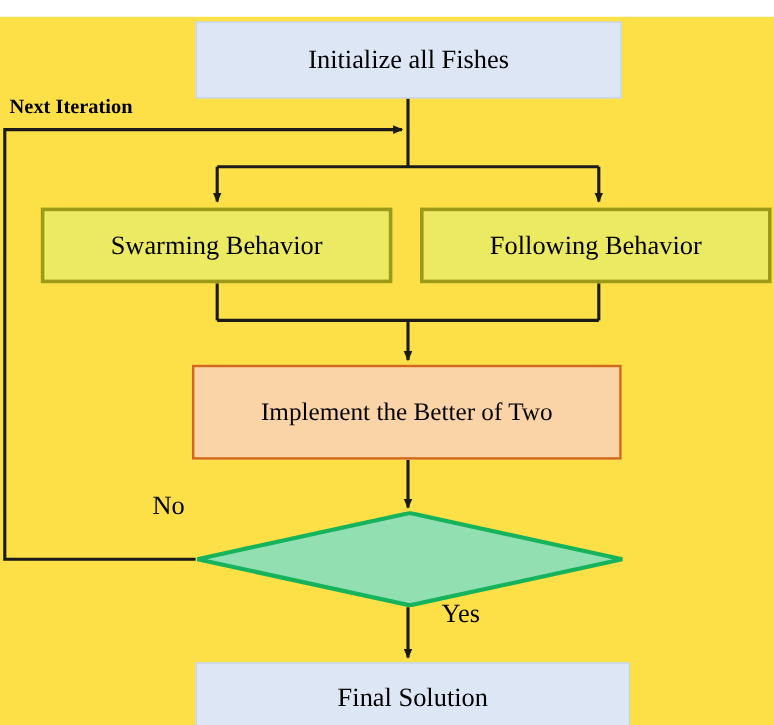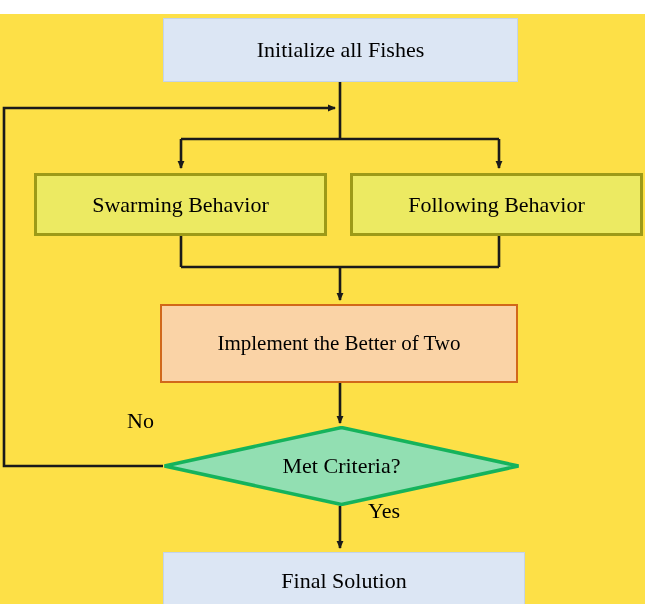--- a/index.html
+++ b/index.html
@@ -111,38 +111,38 @@
       <path d="M 340 492 L 340 534" marker-end="url(#arrowhead)"></path>
 
       <path d="M 163 452 L 4 452 L 4 94 L 335 94" marker-end="url(#arrowhead)"></path>
     </g>
   </svg>
 
   <div class="node rect box-blue" style="left:163px; top:4px; width:355px; height:64px; font-size:22px;">
     <span>Initialize all Fishes</span>
   </div>
 
+  <div class="label label-bold" style="left:8px; top:65px; font-size:17px;">Next Iteration</div>
 
   <div class="node rect box-yellow" style="left:34px; top:159px; width:293px; height:63px; font-size:22px;">
     <span>Swarming Behavior</span>
   </div>
 
   <div class="node rect box-yellow" style="left:350px; top:159px; width:293px; height:63px; font-size:22px;">
     <span>Following Behavior</span>
   </div>
 
   <div class="node rect box-orange" style="left:160px; top:290px; width:358px; height:79px; font-size:21px; flex-direction:row;">
     <span>Implement the Better of Two</span>
   </div>
 
   <div class="diamond-wrap" style="left:163px; top:412px; width:357px; height:80px;">
     <svg class="diamond-svg" viewBox="0 0 357 80" width="357" height="80" xmlns="http://www.w3.org/2000/svg">
       <polygon points="178.5,1.5 355.5,40 178.5,78.5 1.5,40" fill="#92dfb2" stroke="#15b35c" stroke-width="3.5" stroke-linejoin="miter"></polygon>
     </svg>
-    <span class="diamond-text" style="font-size:22px;">Met Criteria?</span>
   </div>
 
   <div class="label" style="left:127px; top:394px; font-size:22px;">No</div>
 
   <div class="label" style="left:368px; top:484px; font-size:22px;">Yes</div>
 
   <div class="node rect box-blue" style="left:163px; top:538px; width:362px; height:58px; font-size:22px;">
     <span>Final Solution</span>
   </div>
 

